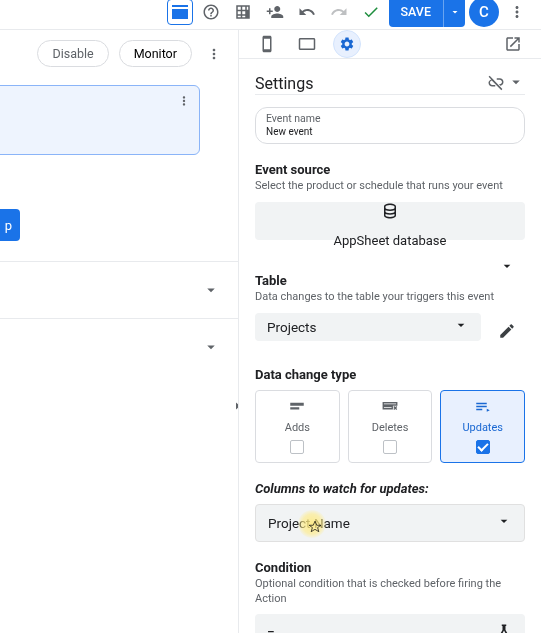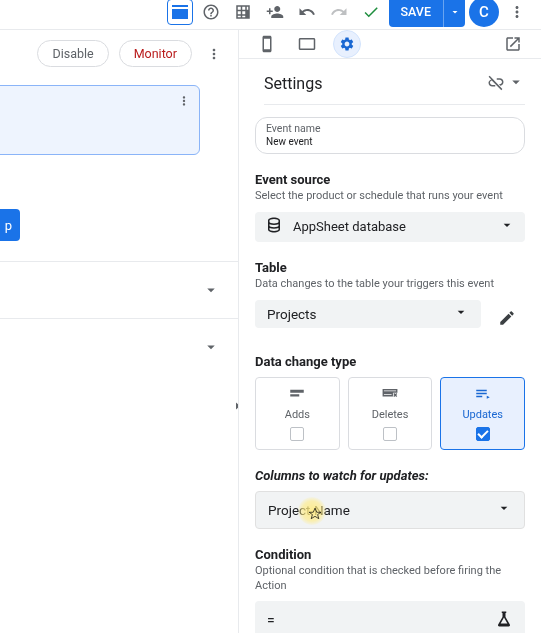--- a/index.html
+++ b/index.html
@@ -12,29 +12,29 @@
   .save-drop { width: 22px; height: 30px; border-left: 1px solid rgba(255,255,255,.35); display:flex;align-items:center;justify-content:center;}
   .avatar { width: 30px; height: 30px; border-radius: 50%; background: #1a73e8; color:#fff; display:flex;align-items:center;justify-content:center; font-weight:500; font-size:15px;}
   .blue-outline { border:1.5px solid #1a73e8; border-radius:4px; width:26px; height:26px; display:flex;align-items:center;justify-content:center; color:#1a73e8;}
   .body { display:flex; height: calc(639px - 36px); }
   .leftcol { width: 239px; border-right: 1px solid #e8eaed; overflow:hidden; position:relative;}
   .rightcol { flex:1; display:flex; flex-direction:column; overflow-y:auto; }
   .panel-tabs { height: 40px; border-bottom:1px solid #e8eaed; display:flex; align-items:center; padding: 0 14px; gap: 12px; }
   .panel-tabs .spacer { flex:1; }
   .gear-active { background:#e8f0fe; color:#1967d2; border-radius:50%; width:28px;height:28px; display:flex;align-items:center;justify-content:center; border:1px solid #d2e3fc;}
   .settings-body { padding: 12px 16px 40px 16px; }
-  .settings-head { display:flex; align-items:center; justify-content:space-between; margin: 2px 0 12px 9px; border-bottom:1px solid #e8eaed; padding-bottom:10px;}
+  .settings-head { display:flex; align-items:center; justify-content:space-between; margin: 2px 0 12px 0; border-bottom:1px solid #e8eaed; }
   .settings-head h2 { font-size:16px; font-weight:400; color:#202124;}
   .settings-head .actions { display:flex; align-items:center; gap:2px; color:#5f6368;}
   .floating-label-box { border:1px solid #dadce0; border-radius:12px; padding: 4px 10px 6px 10px; margin-bottom: 18px;}
   .floating-label-box .lbl { font-size:10.5px; color:#5f6368; }
   .floating-label-box .val { font-size:10px; color:#202124; padding-top:1px;}
   .section-title { font-size:13px; font-weight:700; color:#202124; margin-bottom:2px;}
   .section-sub { font-size:11px; color:#5f6368; margin-bottom:8px; line-height:1.35;}
-  .select-box { background:#f1f3f4; border-radius:4px; height:30px; display:flex; align-items:center; padding:0 10px; gap:10px; color:#202124; font-size:13px; margin-bottom:18px;}
+  .select-box { background:#f1f3f4; border-radius:4px; height:38px; display:flex; align-items:center; padding:0 10px; gap:10px; color:#202124; font-size:13px; margin-bottom:33px;flex-direction:column;}
   .select-box .arrow { margin-left:auto; }
   .table-row { display:flex; gap:8px; margin-bottom:18px;}
   .table-select { flex:1; background:#f1f3f4; border-radius:4px; height:28px; display:flex; align-items:center; padding:0 12px; font-size:13.5px; color:#202124;}
   .table-select .arrow{margin-left:auto;}
   .pencil { width:36px;height:36px;display:flex;align-items:center;justify-content:center; }
   .chips { display:flex; gap:8px; margin-bottom:18px;}
   .chip { flex:1; border:1px solid #dadce0; border-radius:4px; padding: 8px 4px; display:flex; flex-direction:column; align-items:center; gap:4px; font-size:11px; color:#5f6368;}
   .chip.sel { border:1.5px solid #1a73e8; background:#e8f0fe; color:#1967d2;}
   .chip svg { width:18px;height:18px;}
   .chkbox { width:14px;height:14px; border:1.5px solid #bdc1c6; border-radius:2px; margin-top:2px;}
@@ -42,21 +42,21 @@
   .chkbox.checked::after{content:'';position:absolute;left:3px;top:0px;width:4px;height:8px;border:solid #fff;border-width:0 2px 2px 0;transform:rotate(45deg);}
   .col-watch { background:#f1f3f4; border-radius:4px; height:38px; display:flex; align-items:center; padding:0 12px; font-size:13.5px; color:#202124; margin-bottom:18px; position:relative; border:1px solid #e0e0e0;}
   .col-watch .arrow{margin-left:auto;}
   .cursor-highlight { position:absolute; width:28px;height:28px; border-radius:50%; background: radial-gradient(circle, rgba(255,235,130,.9) 0%, rgba(255,235,130,.6) 50%, rgba(255,235,130,0) 75%); left:42px; top:5px; pointer-events:none;}
   .cursor { position:absolute; left:52px; top:14px; font-size:12px; pointer-events:none;}
   .cond-box { background:#f1f3f4; border-radius:4px; height:38px; display:flex; align-items:center; padding:0 12px; font-size:14px; color:#202124; margin-bottom:18px; gap:8px;}
   .cond-box .flask{margin-left:auto;}
   
   .left-chips { padding: 10px 12px 8px 0; display:flex; justify-content:flex-end; align-items:center; gap:10px;}
   .chipbtn { border:1px solid #dadce0; border-radius:16px; padding: 5px 14px; font-size:12.5px; color:#5f6368;}
-  .chipbtn.blue{color:#b91c1c;}
+  .chipbtn.blue{color:#000000;}
   .kebab{width:24px;display:flex;justify-content:center;color:#5f6368;}
   .card { margin: 10px 0 0 -60px; width: 260px; height:70px; border:1.5px solid #8ab4f8; border-radius:6px; background:#eef4fe; position:relative;}
   .card .k { position:absolute; right:8px; top:8px; color:#5f6368;}
   .blue-block { margin: 54px 0 20px -80px; width:100px; height:32px; background:#1a73e8; border-radius:4px; display:flex; align-items:center; justify-content:flex-end; padding-right:8px; color:#fff; font-size:13px;}
   .hr { border-top:1px solid #e8eaed; margin: 6px 0; }
   .exp-row { height:44px; display:flex; align-items:center; justify-content:flex-end; padding-right:18px; color:#5f6368;}
   .collapse-handle { position:absolute; right:-6px; top: 370px; color:#5f6368;}
   svg { fill: currentColor; }
 </style>
 </head>

